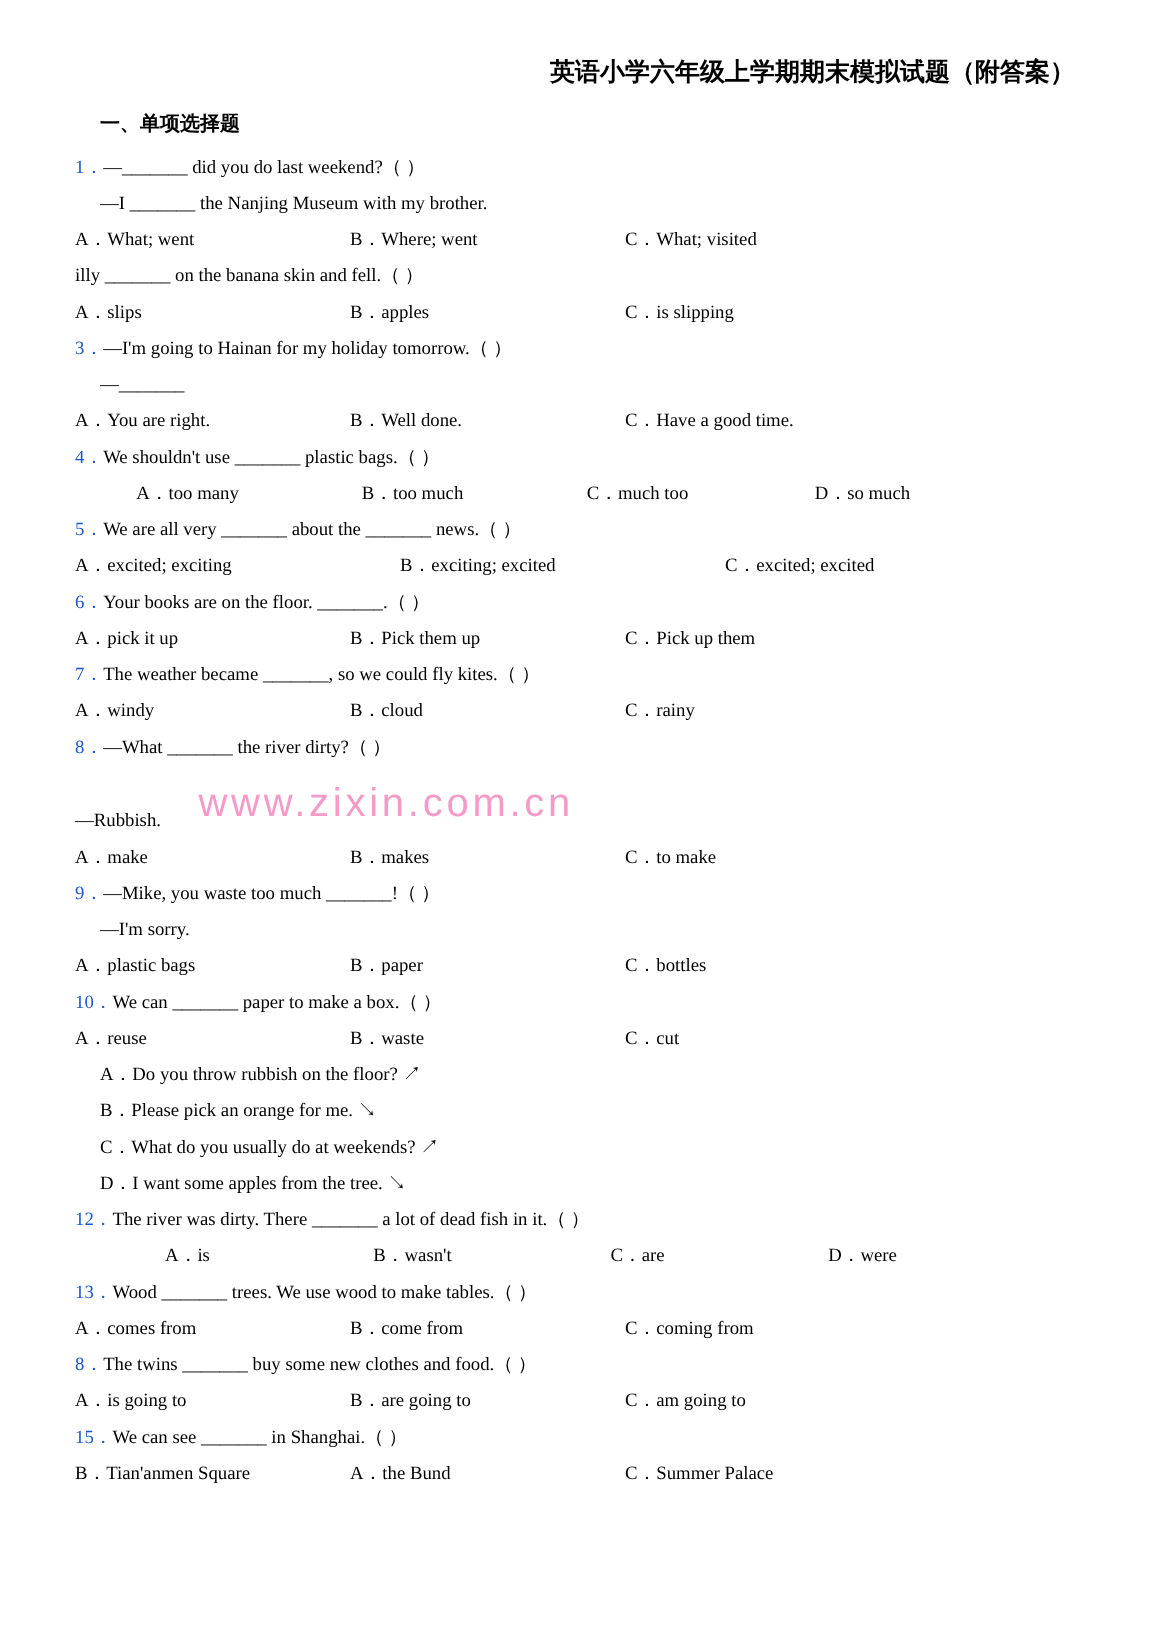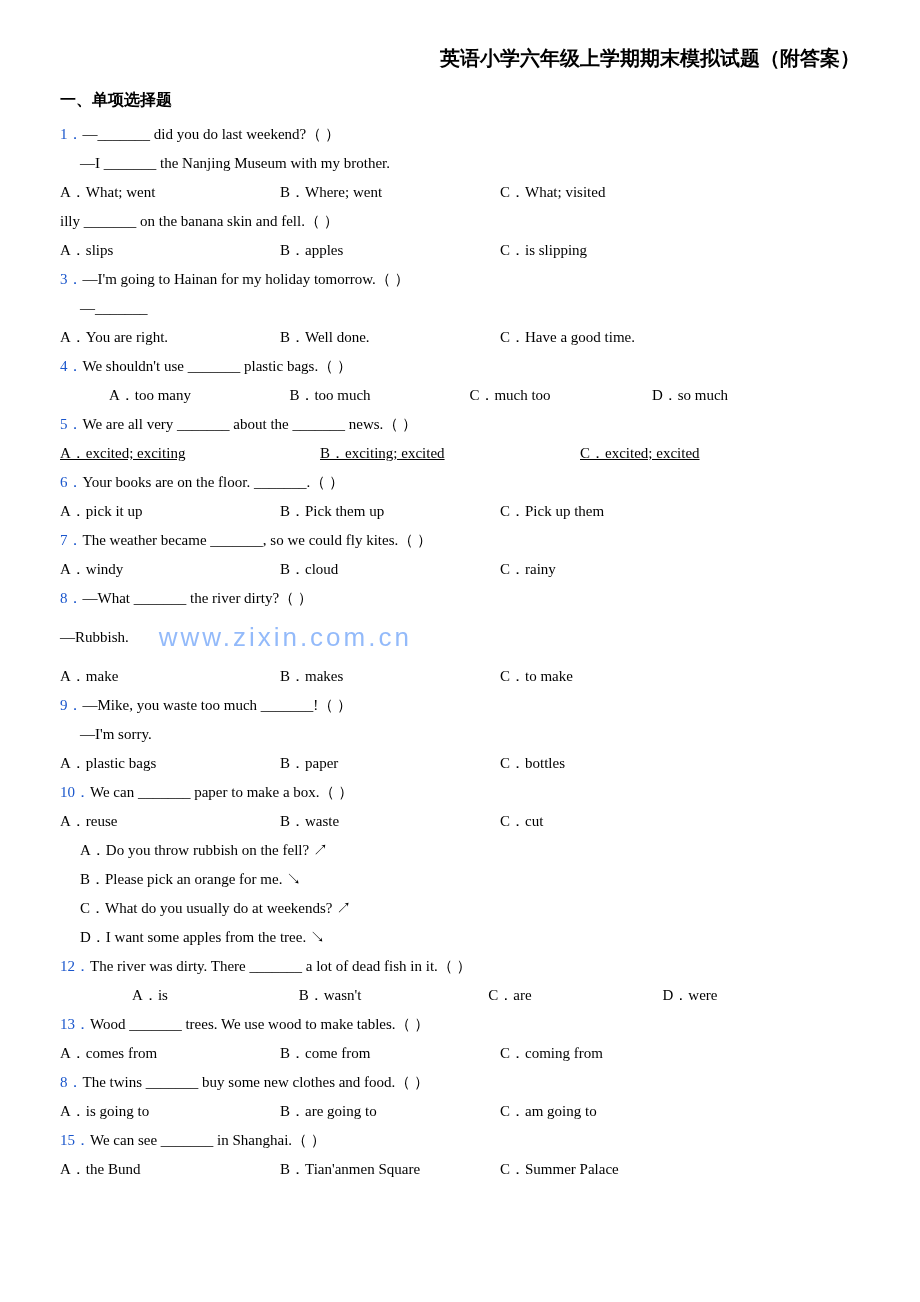--- a/index.html
+++ b/index.html
@@ -20,20 +20,21 @@
     .page-title {
       text-align: right;
       font-size: 20px;
       font-weight: bold;
       margin-bottom: 10px;
     }
     .section-title {
       font-size: 16px;
       font-weight: bold;
       margin-bottom: 6px;
+      margin-left: 20px;
     }
     .question-num {
       color: #1a56cc;
       font-size: 15px;
     }
     .question-line {
       margin-bottom: 2px;
     }
     .options-row {
       display: flex;
@@ -41,21 +42,20 @@
       margin-bottom: 2px;
       gap: 0;
     }
     .option {
       min-width: 220px;
       flex: 0 0 220px;
     }
     .option-wide {
       min-width: 260px;
       flex: 0 0 260px;
-      text-decoration: underline;
     }
     .option-4 {
       min-width: 160px;
       flex: 0 0 180px;
       text-align: center;
     }
     .indent {
       margin-left: 20px;
     }
     .q-block {
@@ -131,23 +131,23 @@
     <div class="question-line"><span class="question-num">7．</span>The weather became _______, so we could fly kites.（  ）</div>
     <div class="options-row">
       <div class="option">A．windy</div>
       <div class="option">B．cloud</div>
       <div class="option">C．rainy</div>
     </div>
   </div>
 
   <div class="q-block">
     <div class="question-line"><span class="question-num">8．</span>—What _______ the river dirty?（  ）</div>
-    <div class="question-line" style="position:relative; display:flex; align-items:center;">
+    <div class="question-line" style="position:relative; display:flex; align-items:flex-end;">
       <span>—Rubbish.</span>
-      <span style="color:#3b82f6; font-size:26px; font-family:Arial,sans-serif; letter-spacing:3px; margin-left:30px; opacity:0.55;">www.zixin.com.cn</span>
+      <span style="color:#ec4899; font-size:32px; font-family:Arial,sans-serif; letter-spacing:3px; margin-left:30px; opacity:0.55;">www.zixin.com.cn</span>
     </div>
     <div class="options-row">
       <div class="option">A．make</div>
       <div class="option">B．makes</div>
       <div class="option">C．to make</div>
     </div>
   </div>
 
   <div class="q-block">
     <div class="question-line"><span class="question-num">9．</span>—Mike, you waste too much _______!（  ）</div>
@@ -162,21 +162,21 @@
   <div class="q-block">
     <div class="question-line"><span class="question-num">10．</span>We can _______ paper to make a box.（  ）</div>
     <div class="options-row">
       <div class="option">A．reuse</div>
       <div class="option">B．waste</div>
       <div class="option">C．cut</div>
     </div>
   </div>
 
   <div class="q-block">
-    <div class="question-line indent">A．Do you throw rubbish on the fell? ↗</div>
+    <div class="question-line indent">A．Do you throw rubbish on the floor? ↗</div>
     <div class="question-line indent">B．Please pick an orange for me. ↘</div>
     <div class="question-line indent">C．What do you usually do at weekends? ↗</div>
     <div class="question-line indent">D．I want some apples from the tree. ↘</div>
   </div>
 
   <div class="q-block">
     <div class="question-line"><span class="question-num">12．</span>The river was dirty. There _______ a lot of dead fish in it.（  ）</div>
     <div class="options-row">
       <div class="option-4">A．is</div>
       <div class="option-4">B．wasn't</div>
@@ -199,19 +199,19 @@
     <div class="options-row">
       <div class="option">A．is going to</div>
       <div class="option">B．are going to</div>
       <div class="option">C．am going to</div>
     </div>
   </div>
 
   <div class="q-block">
     <div class="question-line"><span class="question-num">15．</span>We can see _______ in Shanghai.（  ）</div>
     <div class="options-row">
+      <div class="option">B．Tian'anmen Square</div>
       <div class="option">A．the Bund</div>
-      <div class="option">B．Tian'anmen Square</div>
       <div class="option">C．Summer Palace</div>
     </div>
   </div>
 
 </div>
 
 </body></html>

